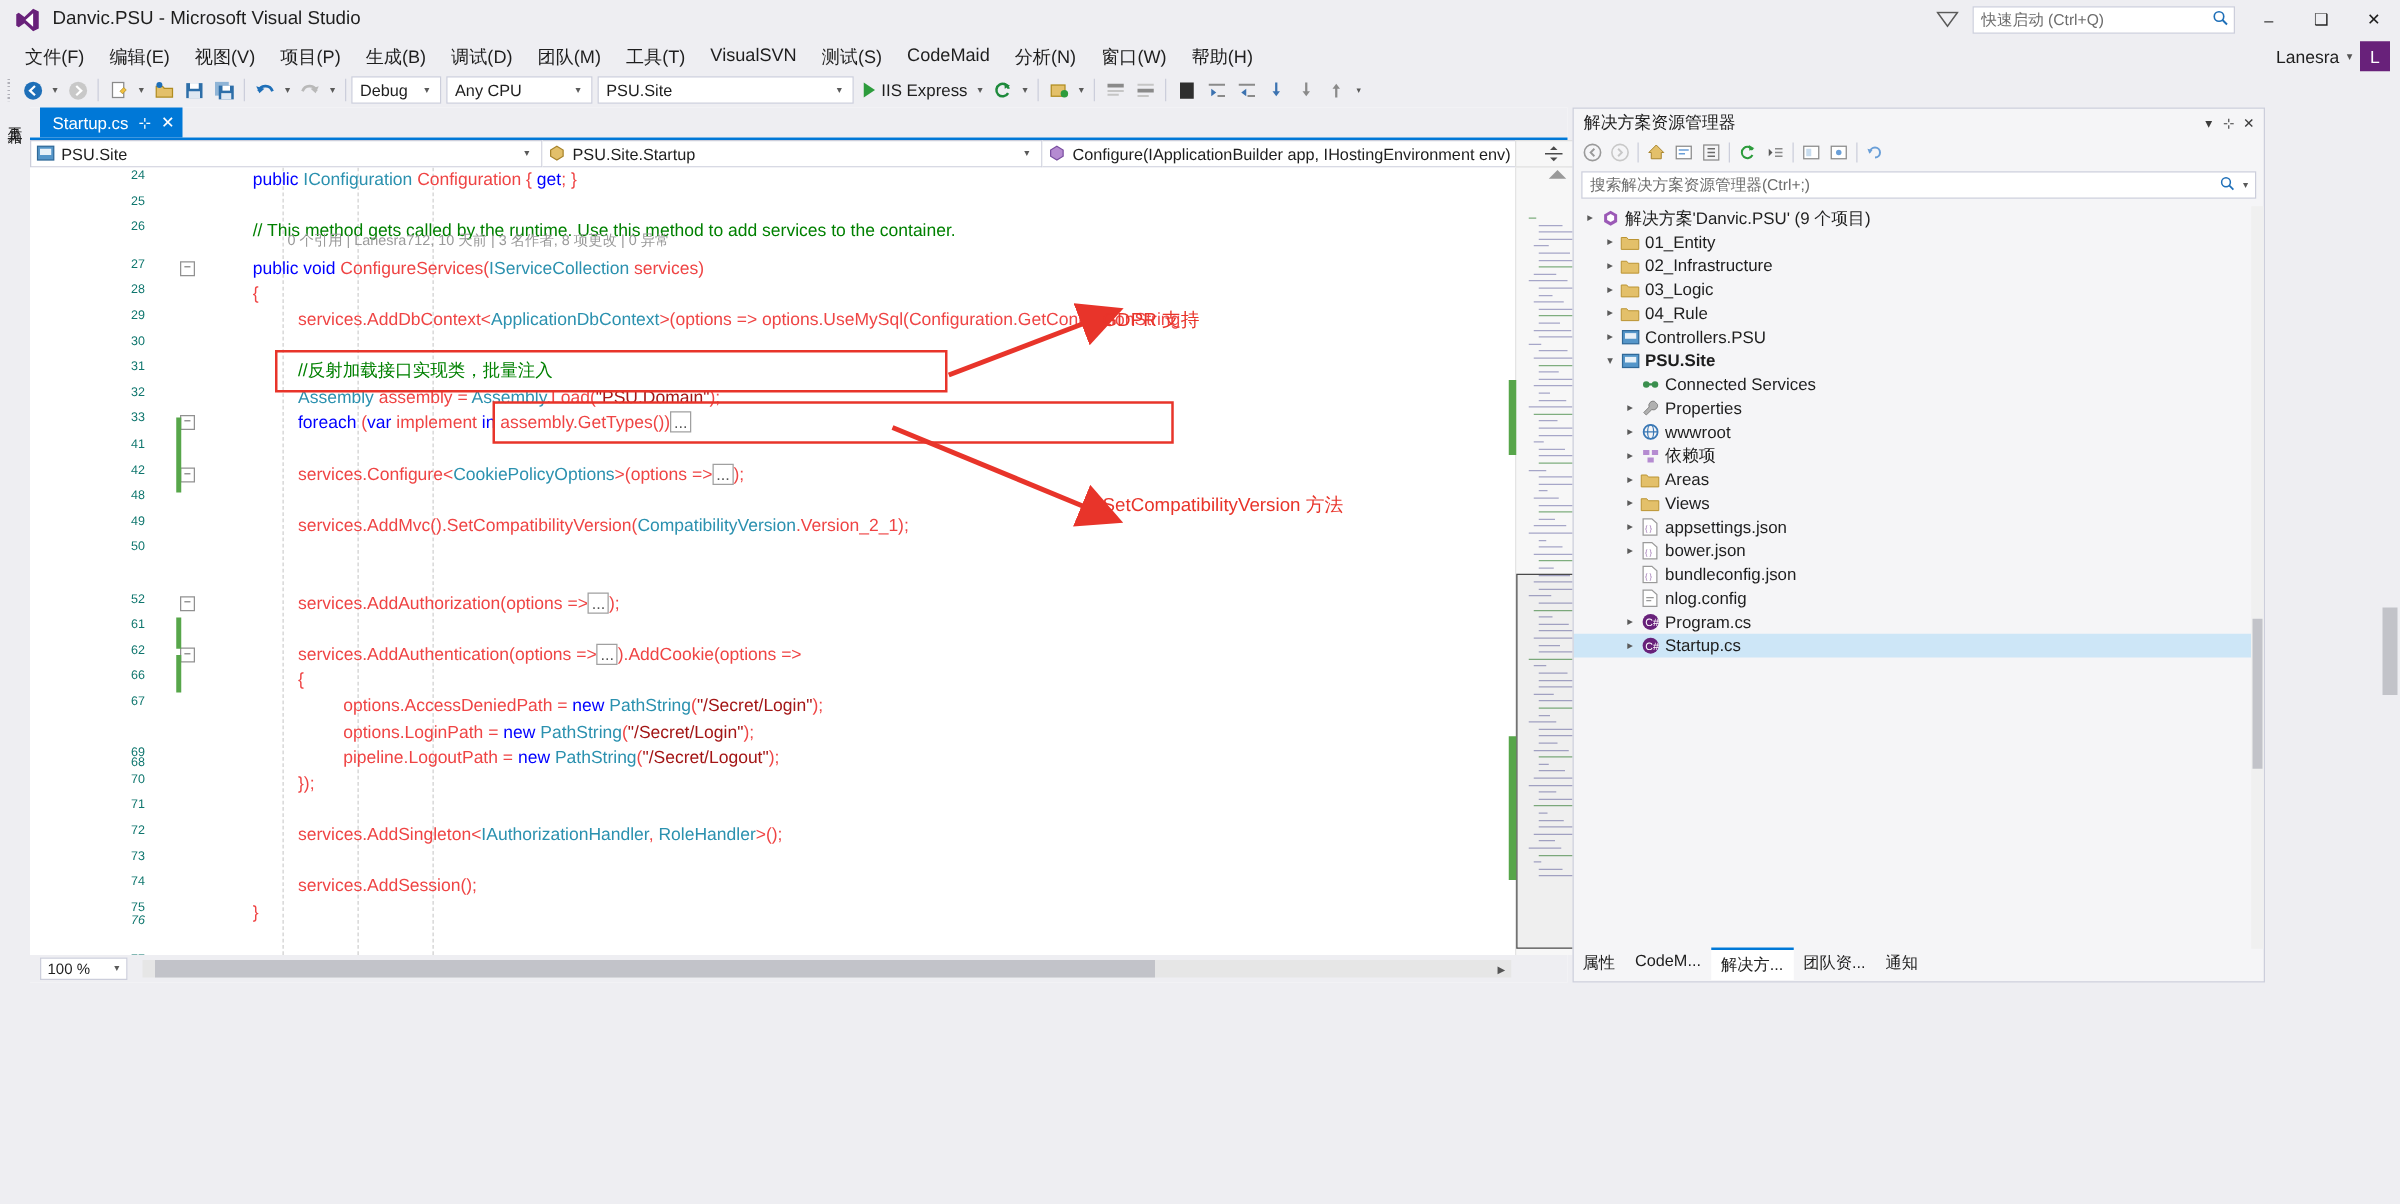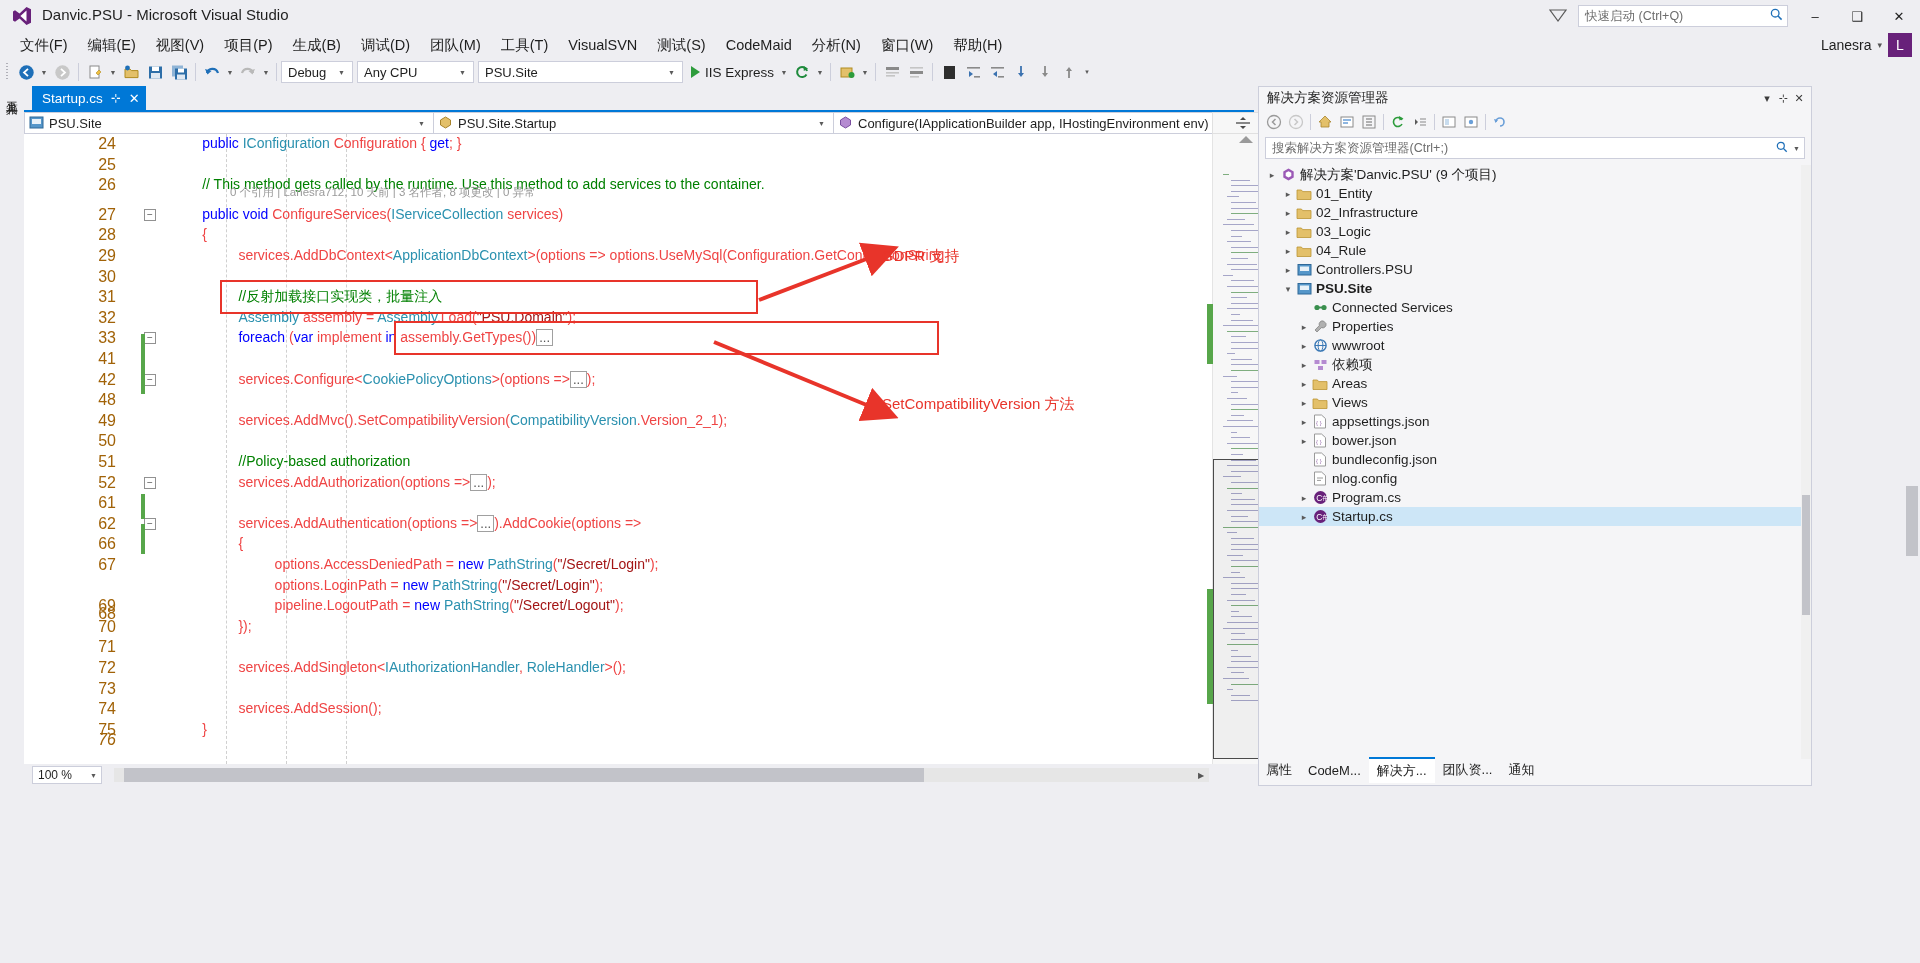--- a/index.html
+++ b/index.html
@@ -70,21 +70,21 @@
   .tab-underline { position:absolute; left:0; top:24px; width:1230px; height:2px; background:#0078d7; }
 
   .navbar { position:absolute; left:0; top:26px; width:1230px; height:22px; background:#f5f5f7; display:flex; }
   .nav-combo { height:22px; background:#fff; border:1px solid #cccedb; border-left:none; display:flex; align-items:center; padding:0 2px 0 4px; font-size:13px; }
   .nav-combo .ni { width:16px; height:16px; margin-right:4px; flex:none; }
   .nav-combo .nt { flex:1; white-space:nowrap; overflow:hidden; }
   .nav-combo .na { font-size:7px; color:#5a5a5a; padding:0 6px; }
 
   .code-area { position:absolute; left:0; top:48px; width:1230px; height:630px; background:#fff; overflow:hidden; }
   .ln { position:absolute; width:1230px; height:20.6px; white-space:pre; }
-  .lnum { position:absolute; left:58px; width:34px; text-align:right; color:#a16207; font-size:16px; }
+  .lnum { position:absolute; left:58px; width:34px; text-align:right; color:#0f766e; font-size:10px; }
   .fold { position:absolute; left:120px; width:12px; height:12px; border:1px solid #919191; color:#555;
           font-size:10px; line-height:10px; text-align:center; background:#fff; top:4px; }
   .ctext { position:absolute; left:140px; }
   .codelens { position:absolute; left:206px; font-size:11.5px; color:#9a9a9a; font-family:"Liberation Sans",sans-serif; white-space:pre; }
   .k { color:#0000ff; }
   .t { color:#2b91af; }
   .s { color:#a31515; }
   .c { color:#008000; }
   .p { color:#ef4444; }
   .collapse-box { border:1px solid #a0a0a0; background:#fff; color:#555; padding:0 2px; font-size:13px; }
@@ -115,21 +115,21 @@
   .se-search .sst { flex:1; }
   .se-tree { position:absolute; left:0; top:78px; right:10px; bottom:26px; overflow:hidden; }
   .tr { height:19px; display:flex; align-items:center; font-size:13.5px; white-space:nowrap; }
   .tr.sel { background:#cde6f7; }
   .tw { width:14px; text-align:center; font-size:9px; color:#5a5a5a; flex:none; }
   .ti { width:18px; height:16px; margin-right:3px; flex:none; display:flex; align-items:center; justify-content:center; }
   .se-scroll { position:absolute; right:0; top:78px; width:10px; bottom:26px; background:#f0f0f0; }
   .se-thumb { position:absolute; right:1px; top:330px; width:8px; height:120px; background:#c2c3c9; }
 
   
-  .bottombar { position:absolute; left:1258px; top:758px; width:478px; height:24px; display:flex; align-items:center; font-size:13px; }
+  .bottombar { position:absolute; left:1258px; top:758px; width:478px; height:24px; display:flex; align-items:flex-start; font-size:13px; }
   .btab { padding:3px 8px; color:#1e1e1e; }
   .btab.active { background:#eeeef2; font-weight:normal; }
   .right-rail { position:absolute; right:0; top:86px; width:22px; height:700px; }
 </style>
 </head>
 <body>
 
 <div class="app">
 
   <div class="titlebar">
@@ -391,21 +391,20 @@
         <div class="ln" style="top: 112px;"><span class="lnum" style="top: 1px;">29</span><span class="ctext" style="left: 214.4px; top: 1px;"><span class="p">services.AddDbContext&lt;</span><span class="t">ApplicationDbContext</span><span class="p">&gt;(options =&gt; options.UseMySql(Configuration.GetConnectionString</span></span></div>
         <div class="ln" style="top: 132.6px;"><span class="lnum" style="top: 1px;">30</span><span class="ctext" style="left: 142px; top: 1px;"></span></div>
         <div class="ln" style="top: 153.2px;"><span class="lnum" style="top: 1px;">31</span><span class="ctext" style="left: 214.4px; top: 1px;"><span class="c">//反射加载接口实现类，批量注入</span></span></div>
         <div class="ln" style="top: 173.8px;"><span class="lnum" style="top: 1px;">32</span><span class="ctext" style="left: 214.4px; top: 1px;"><span class="t">Assembly</span><span class="p"> assembly = </span><span class="t">Assembly</span><span class="p">.Load(</span><span class="s">"PSU.Domain"</span><span class="p">);</span></span></div>
         <div class="ln" style="top: 194.4px;"><span class="lnum" style="top: 1px;">33</span><span class="fold">−</span><span class="ctext" style="left: 214.4px; top: 1px;"><span class="k">foreach </span><span class="p">(</span><span class="k">var</span><span class="p"> implement </span><span class="k">in</span><span class="p"> assembly.GetTypes())</span><span class="collapse-box">...</span></span></div>
         <div class="ln" style="top: 215px;"><span class="lnum" style="top: 1px;">41</span><span class="ctext" style="left: 142px; top: 1px;"></span></div>
         <div class="ln" style="top: 235.6px;"><span class="lnum" style="top: 1px;">42</span><span class="fold">−</span><span class="ctext" style="left: 214.4px; top: 1px;"><span class="p">services.Configure&lt;</span><span class="t">CookiePolicyOptions</span><span class="p">&gt;(options =&gt;</span><span class="collapse-box">...</span><span class="p">);</span></span></div>
         <div class="ln" style="top: 256.2px;"><span class="lnum" style="top: 1px;">48</span><span class="ctext" style="left: 142px; top: 1px;"></span></div>
         <div class="ln" style="top: 276.8px;"><span class="lnum" style="top: 1px;">49</span><span class="ctext" style="left: 214.4px; top: 1px;"><span class="p">services.AddMvc().SetCompatibilityVersion(</span><span class="t">CompatibilityVersion</span><span class="p">.Version_2_1);</span></span></div>
         <div class="ln" style="top: 297.4px;"><span class="lnum" style="top: 1px;">50</span><span class="ctext" style="left: 142px; top: 1px;"></span></div>
-        <div class="ln" style="top: 318px;"><span class="lnum" style="top: 1px;">51</span><span class="ctext" style="left: 214.4px; top: 1px;"><span class="c">//Policy-based authorization</span></span></div>
         <div class="ln" style="top: 338.6px;"><span class="lnum" style="top: 1px;">52</span><span class="fold">−</span><span class="ctext" style="left: 214.4px; top: 1px;"><span class="p">services.AddAuthorization(options =&gt;</span><span class="collapse-box">...</span><span class="p">);</span></span></div>
         <div class="ln" style="top: 359.2px;"><span class="lnum" style="top: 1px;">61</span><span class="ctext" style="left: 142px; top: 1px;"></span></div>
         <div class="ln" style="top: 379.8px;"><span class="lnum" style="top: 1px;">62</span><span class="fold">−</span><span class="ctext" style="left: 214.4px; top: 1px;"><span class="p">services.AddAuthentication(options =&gt;</span><span class="collapse-box">...</span><span class="p">).AddCookie(options =&gt;</span></span></div>
         <div class="ln" style="top: 400.4px;"><span class="lnum" style="top: 1px;">66</span><span class="ctext" style="left: 214.4px; top: 1px;"><span class="p">{</span></span></div>
         <div class="ln" style="top: 421px;"><span class="lnum" style="top: 1px;">67</span><span class="ctext" style="left: 250.6px; top: 1px;"><span class="p">options.AccessDeniedPath = </span><span class="k">new </span><span class="t">PathString</span><span class="p">(</span><span class="s">"/Secret/Login"</span><span class="p">);</span></span></div>
         <div class="ln" style="top: 441.6px;"><span class="lnum" style="top: 1px; margin-top: 28px;">68</span><span class="ctext" style="left: 250.6px; top: 1px;"><span class="p">options.LoginPath = </span><span class="k">new </span><span class="t">PathString</span><span class="p">(</span><span class="s">"/Secret/Login"</span><span class="p">);</span></span></div>
         <div class="ln" style="top: 462.2px;"><span class="lnum" style="top: 1px;">69</span><span class="ctext" style="left: 250.6px; top: 1px;"><span class="p">pipeline.LogoutPath = </span><span class="k">new </span><span class="t">PathString</span><span class="p">(</span><span class="s">"/Secret/Logout"</span><span class="p">);</span></span></div>
         <div class="ln" style="top: 482.8px;"><span class="lnum" style="top: 1px;">70</span><span class="ctext" style="left: 214.4px; top: 1px;"><span class="p">});</span></span></div>
         <div class="ln" style="top: 503.4px;"><span class="lnum" style="top: 1px;">71</span><span class="ctext" style="left: 142px; top: 1px;"></span></div>
         <div class="ln" style="top: 524px;"><span class="lnum" style="top: 1px;">72</span><span class="ctext" style="left: 214.4px; top: 1px;"><span class="p">services.AddSingleton&lt;</span><span class="t">IAuthorizationHandler</span><span class="p">, </span><span class="t">RoleHandler</span><span class="p">&gt;();</span></span></div>

